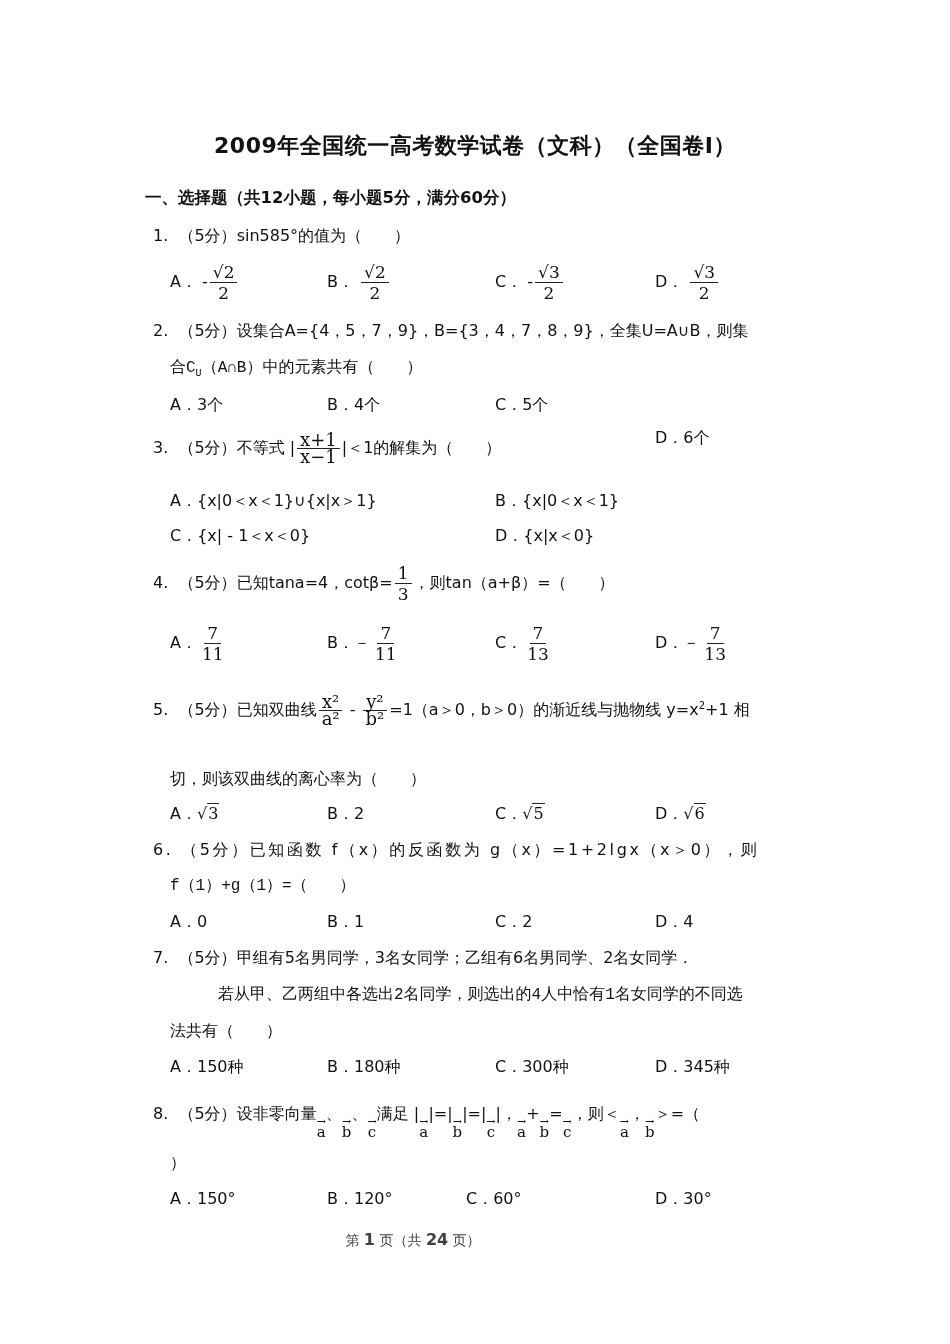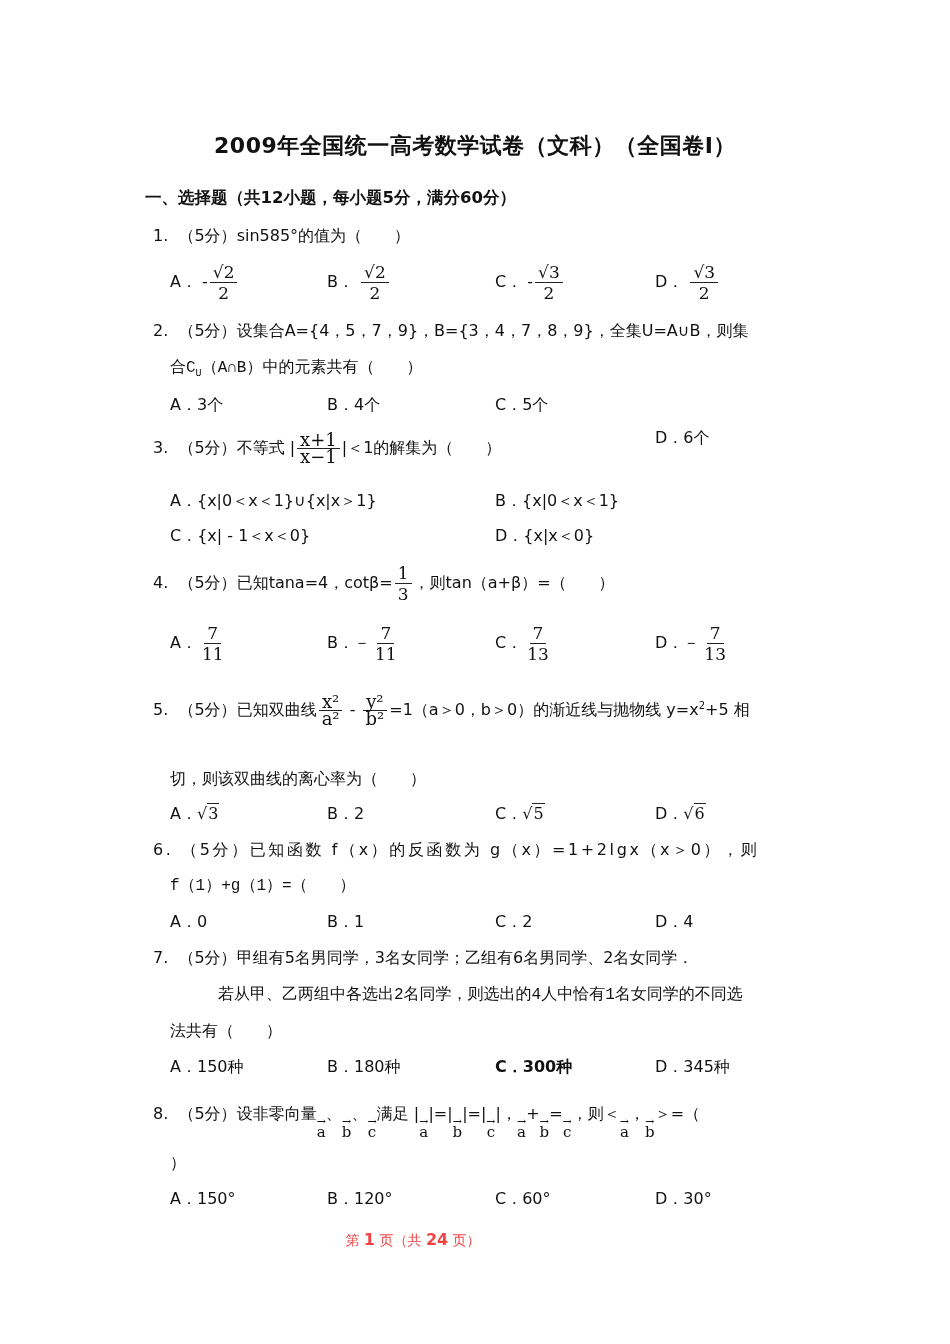--- a/index.html
+++ b/index.html
@@ -14,21 +14,21 @@
     .frac { display:inline-flex; flex-direction:column; align-items:center; vertical-align:middle;
       font-family:"DejaVu Serif","Liberation Serif",serif; font-size:17px; line-height:20px; margin:0 2px; }
     .frac .num { border-bottom:1.3px solid #222; padding:0 3px; }
     .frac .den { padding:0 3px; }
     .frac.small { font-size:18px; line-height:16px; }
     .sqrt { font-family:"DejaVu Serif","Liberation Serif",serif; }
     .sqrt .rad { border-top:1.3px solid #222; padding:0 1px; }
     .vec { display:inline-flex; flex-direction:column; align-items:center; vertical-align:-6px;
       font-family:"DejaVu Serif","Liberation Serif",serif; font-size:15px; line-height:12px; }
     .vec .arr { font-size:11px; line-height:8px; }
-    .footer { left:0; width:826px; text-align:center; top:1230px; font-size:14px; color:#ef4444; }
+    .footer { left:0; width:826px; text-align:center; top:1230px; font-size:14px; color:#404040; }
     .footer b { font-size:16px; }
     sub { font-size:10px; }
     sup { font-size:10px; }
   </style>
 </head>
 <body>
 
 <div>
 
   <div class="abs title">2009年全国统一高考数学试卷（文科）（全国卷Ⅰ）</div>
@@ -124,21 +124,21 @@
   </div>
 
   <div class="abs q" style="top:694px;">
     <span>5.</span>&nbsp;
     <span>（5分）</span><span>已知双曲线</span><span class="frac small">
         <span class="num">x²</span>
         <span class="den">a²</span>
       </span><span> - </span><span class="frac small">
         <span class="num">y²</span>
         <span class="den">b²</span>
-      </span><span>=1（a＞0，b＞0）的渐近线与抛物线 y=x</span><sup>2</sup><span>+5 相</span>
+      </span><span>=1（a＞0，b＞0）的渐近线与抛物线 y=x</span><sup>2</sup><span>+1 相</span>
   </div>
   <div class="abs cont" style="top:770px;">切，则该双曲线的离心率为（　　）</div>
   <div class="abs opt" style="left:170px; top:804px;"><span>A．</span><span class="sqrt">√<span class="rad">3</span></span></div>
   <div class="abs opt" style="left:327px; top:804px;"><span>B．</span><span>2</span></div>
   <div class="abs opt" style="left:495px; top:804px;"><span>C．</span><span class="sqrt">√<span class="rad">5</span></span></div>
   <div class="abs opt" style="left:655px; top:804px;"><span>D．</span><span class="sqrt">√<span class="rad">6</span></span></div>
 
   <div class="abs q" style="top:840px; letter-spacing:2.6px;">
     <span>6.</span>
     <span>（5分）</span><span>已知函数 f（x）的反函数为 g（x）=1+2lgx（x＞0），则</span>
@@ -150,21 +150,21 @@
   <div class="abs opt" style="left:655px; top:912px;"><span>D．</span><span>4</span></div>
 
   <div class="abs q" style="top:948px;">
     <span>7.</span>&nbsp;
     <span>（5分）</span><span>甲组有5名男同学，3名女同学；乙组有6名男同学、2名女同学．</span>
   </div>
   <div class="abs cont" style="top:985px;margin-left:48px;">若从甲、乙两组中各选出2名同学，则选出的4人中恰有1名女同学的不同选</div>
   <div class="abs cont" style="top:1022px;">法共有（　　）</div>
   <div class="abs opt" style="left:170px; top:1057px;"><span>A．</span><span>150种</span></div>
   <div class="abs opt" style="left:327px; top:1057px;"><span>B．</span><span>180种</span></div>
-  <div class="abs opt" style="left:495px; top:1057px;font-weight:bold;"><span>C．</span><span>300种</span></div>
+  <div class="abs opt" style="left:495px; top:1057px;"><span>C．</span><span>300种</span></div>
   <div class="abs opt" style="left:655px; top:1057px;"><span>D．</span><span>345种</span></div>
 
   <div class="abs q" style="top:1104px;">
     <span>8.</span>&nbsp;
     <span>（5分）</span><span>设非零向量</span><span class="vec">
         <span class="arr">→</span>
         <span>a</span>
       </span><span>、</span><span class="vec">
         <span class="arr">→</span>
         <span>b</span>
@@ -193,19 +193,19 @@
         <span class="arr">→</span>
         <span>a</span>
       </span><span>，</span><span class="vec">
         <span class="arr">→</span>
         <span>b</span>
       </span><span>＞=（</span>
   </div>
   <div class="abs cont" style="top:1154px;">）</div>
   <div class="abs opt" style="left:170px; top:1189px;"><span>A．</span><span>150°</span></div>
   <div class="abs opt" style="left:327px; top:1189px;"><span>B．</span><span>120°</span></div>
-  <div class="abs opt" style="left:495px; top:1189px;"><span>C．</span><span>60°</span></div>
+  <div class="abs opt" style="left:466px; top:1189px;"><span>C．</span><span>60°</span></div>
   <div class="abs opt" style="left:655px; top:1189px;"><span>D．</span><span>30°</span></div>
 
   <div class="abs footer">
     <span>第 </span><b>1</b><span> 页（共 </span><b>24</b><span> 页）</span>
   </div>
 </div>
 
 </body></html>

